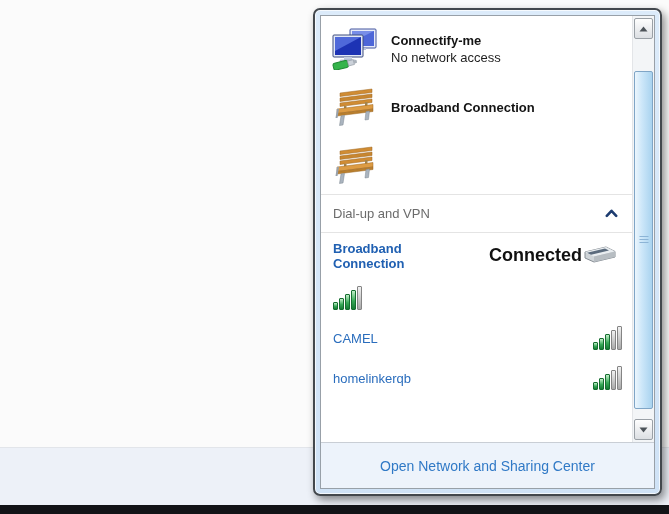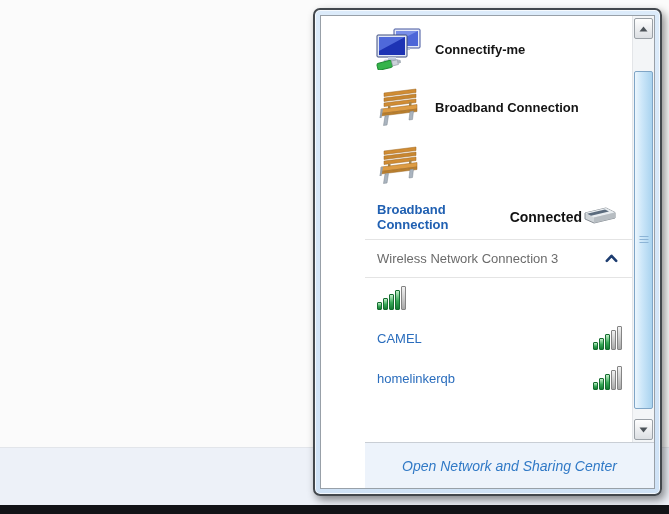--- a/index.html
+++ b/index.html
@@ -27,21 +27,21 @@
     background:linear-gradient(to bottom,#dcebfa,#cfe2f6);
     border:2px solid #43484d;
     border-radius:7px;
     padding:5px;
     box-shadow:3px 4px 9px rgba(0,0,0,.45), inset 0 0 0 1px rgba(255,255,255,.75);
   }
   .panel-inner {
     height:100%;
     border:1px solid #98a0a8;
     background:#fff;
-    display:flex; flex-direction:column;padding-left:44px;
+    display:flex; flex-direction:column;
   }
   .content { flex:1; position:relative; overflow:hidden; }
   .list { margin-right:22px; padding-top:4px; }
 
   
   .net-item { display:flex; align-items:center; gap:12px; padding:6px 10px 6px 10px; height:58px; }
   .net-icon { width:48px; height:44px; flex:0 0 48px; display:flex; align-items:center; justify-content:center; }
   .net-texts { display:flex; flex-direction:column; gap:2px; }
   .net-title { font-size:13px; font-weight:bold; color:#141414; }
   .net-status { font-size:13px; color:#1e1e1e; }
@@ -51,21 +51,21 @@
     display:flex; align-items:center; justify-content:space-between;
     padding:11px 14px 11px 12px;
     border-top:1px solid #e4e4e4; border-bottom:1px solid #e4e4e4;
     color:#6b6b6b; font-size:13px;
   }
   .section-header + .section-body { border-top:none; }
 
   
   .dialup-row { display:flex; align-items:center; padding:10px 10px 10px 12px; height:45px; }
   .dialup-name { font-size:13px; font-weight:bold; color:#2060b2; }
-  .dialup-status { font-size:14px; font-weight:bold; color:#111; margin-left:14px; }
+  .dialup-status { font-size:18px; font-weight:bold; color:#111; margin-left:14px; }
   .modem-wrap { margin-left:auto; margin-right:4px; }
 
   
   .wifi-row { display:flex; align-items:center; justify-content:space-between; padding:8px 8px 8px 12px; height:40px; }
   .wifi-name { font-size:13px; color:#2a6dbd; }
 
   
   .signal { display:flex; align-items:flex-end; gap:1px; height:24px; margin-right:2px; }
   .signal .bar {
     width:5px; border:1px solid #848484; border-radius:1px;
@@ -104,21 +104,21 @@
   .sb-thumb::after {
     content:""; position:absolute; left:50%; top:50%;
     width:9px; height:8px; transform:translate(-50%,-50%);
     background:repeating-linear-gradient(to bottom,#8cb4d6 0 1px,rgba(0,0,0,0) 1px 3px);
   }
 
   
   .footer {
     height:46px; flex:0 0 46px;
     background:#edf3fb; border-top:1px solid #c9ced5;
-    display:flex; align-items:center; justify-content:center;font-style:italic;
+    display:flex; align-items:center; justify-content:center;
   }
   .footer-link { font-size:14px; color:#3079c6; cursor:pointer; }
 </style>
 </head>
 <body>
 
 <div class="bg-bottom"></div>
 <div class="taskbar-strip"></div>
 
 <div class="panel">
@@ -140,20 +140,21 @@
               <rect x="8" y="32" width="16" height="3" rx="1" fill="#cdd6e6" stroke="#8a97ad" stroke-width="0.5"></rect>
               <g transform="rotate(-14 12 36)">
                 <rect x="1" y="33" width="15" height="7" rx="2" fill="#35b44b" stroke="#1f8a33"></rect>
                 <rect x="16" y="34" width="6" height="5" fill="#ccd2da" stroke="#8f979f" stroke-width="0.6"></rect>
                 <rect x="22" y="35" width="3" height="3" fill="#aab2ba"></rect>
               </g>
             </svg>
           </span>
           <span class="net-texts">
             <span class="net-title">Connectify-me</span>
+            <span class="net-status">No network access</span>
           </span>
         </div>
 
         <div class="net-item">
           <span class="net-icon">
             <svg width="46" height="42" viewBox="0 0 46 42">
               <polygon points="8,7 40,3 40,6.5 8,10.5" fill="#d08c33" stroke="#9c6620" stroke-width="0.5"></polygon>
               <polygon points="8,12 40,8 40,11.5 8,15.5" fill="#c8862f" stroke="#9c6620" stroke-width="0.5"></polygon>
               <polygon points="8,17 40,13 40,16.5 8,20.5" fill="#d08c33" stroke="#9c6620" stroke-width="0.5"></polygon>
               <polygon points="12,20 14.5,20 14.5,24 12,24" fill="#a2854f"></polygon>
@@ -180,42 +181,42 @@
               <polygon points="33,16 35.5,16 35.5,20 33,20" fill="#a2854f"></polygon>
               <polygon points="5,23 41,18.5 41,23 5,27.5" fill="#dd9c44" stroke="#9c6620" stroke-width="0.5"></polygon>
               <polygon points="5,27.5 41,23 41,25.5 5,30" fill="#b97f2e" stroke="#9c6620" stroke-width="0.5"></polygon>
               <polygon points="9,30 12.5,29.5 11,39 7.5,39.5" fill="#aab4bf" stroke="#7d8791" stroke-width="0.5"></polygon>
               <polygon points="34,25.5 37.5,25 36.5,33.5 33,34" fill="#aab4bf" stroke="#7d8791" stroke-width="0.5"></polygon>
               <polygon points="5,23 7,23 5.5,32 3.5,32" fill="#97a1ac"></polygon>
             </svg>
           </span>
         </div>
 
+        <div class="section-header">
+          <span>Dial-up and VPN</span>
+          <span>
+            <svg width="13" height="9" viewBox="0 0 13 9">
+              <path d="M1.8 6.8 L6.5 1.8 L11.2 6.8" fill="none" stroke="#1d3c70" stroke-width="2.6" stroke-linecap="round" stroke-linejoin="round"></path>
+            </svg>
+          </span>
+        </div>
 
         <div class="dialup-row section-body">
           <span class="dialup-name">Broadband Connection</span>
           <span class="dialup-status">Connected</span>
           <span class="modem-wrap">
             <svg width="36" height="22" viewBox="0 0 36 22">
               <polygon points="3,9 24,4 33,8.5 33,14 12,19 3,15" fill="#cfd4d8" stroke="#868d94"></polygon>
               <polygon points="3,9 24,4 33,8.5 12,13.5" fill="#e9edf0"></polygon>
               <polygon points="5,9.8 23,5.6 27,7.6 9,11.8" fill="#5b6b7d"></polygon>
               <polygon points="12,13.5 33,8.5 33,14 12,19" fill="#b7bdc2"></polygon>
             </svg>
           </span>
         </div>
 
-        <div class="section-header">
-          <span>Wireless Network Connection 3</span>
-          <span>
-            <svg width="13" height="9" viewBox="0 0 13 9">
-              <path d="M1.8 6.8 L6.5 1.8 L11.2 6.8" fill="none" stroke="#1d3c70" stroke-width="2.6" stroke-linecap="round" stroke-linejoin="round"></path>
-            </svg>
-          </span>
-        </div>
 
         <div class="wifi-row">
           <span class="signal" data-bars="4">
             <span class="bar"></span>
               <span class="bar"></span>
               <span class="bar"></span>
               <span class="bar"></span>
               <span class="bar"></span>
           </span>
         </div>

